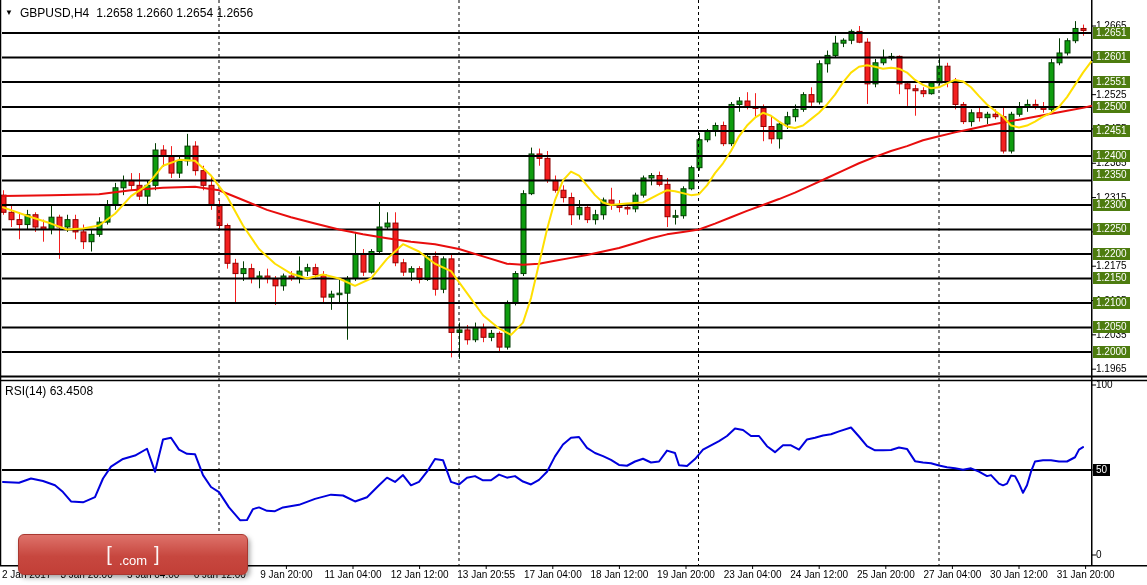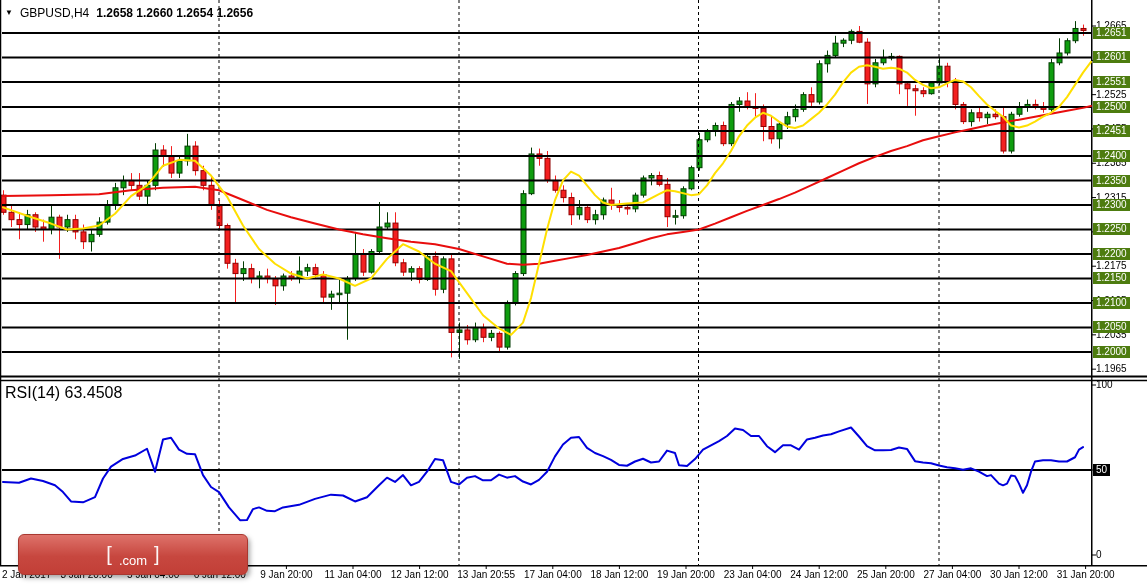--- a/index.html
+++ b/index.html
@@ -3,22 +3,22 @@
 <meta charset="utf-8">
 <style>
   html,body{margin:0;padding:0;background:#888;}
   #app{position:relative;width:1147px;height:585px;background:#ffffff;overflow:hidden;
        font-family:"Liberation Sans","DejaVu Sans",sans-serif;}
   #chart-svg{position:absolute;left:0;top:0;}
   .hdr{position:absolute;left:5px;top:6px;display:flex;align-items:center;gap:7px;
        font-size:12px;color:#000;}
   .hdr .arr{font-size:8px;line-height:8px;cursor:pointer;}
   .hdr .sym{font-weight:400;}
-  .hdr .quotes{font-weight:700;}
-  .ind-label{position:absolute;left:5px;top:384px;font-size:16px;color:#000;}
+  .hdr .quotes{font-weight:400;}
+  .ind-label{position:absolute;left:5px;top:384px;font-size:12px;color:#000;}
   .pricelab{position:absolute;left:1096px;font-size:10px;color:#000;line-height:12px;white-space:nowrap;}
   .pricelab.hl{left:1093px;background:#4d7c0f;color:#fff;padding:0 3px;font-weight:400;}
   .rsilab{position:absolute;left:1096px;font-size:10px;color:#000;line-height:12px;}
   .rsilab.hl{left:1093px;background:#000;color:#fff;padding:0 3px;}
   .timelab{position:absolute;top:569px;font-size:10px;color:#000;white-space:nowrap;
            transform:translateX(-50%);}
   .timelab.first{transform:none;}
   .logo{position:absolute;left:18px;top:534px;width:228px;height:39px;border-radius:6px;
         background:linear-gradient(#de726a,#c7473f 55%,#c23f37);
         border:1px solid #a83830;box-shadow:2px 3px 5px rgba(0,0,0,0.35);
@@ -383,21 +383,21 @@
       <div class="pricelab" style="top: 260.216px;">1.2175</div>
       <div class="pricelab" style="top: 294.529px;">1.2105</div>
       <div class="pricelab" style="top: 328.843px;">1.2035</div>
       <div class="pricelab" style="top: 363.157px;">1.1965</div>
       <div class="pricelab hl" style="top: 26.8824px;">1.2651</div>
       <div class="pricelab hl" style="top: 51.3922px; text-align: right;">1.2601</div>
       <div class="pricelab hl" style="top: 75.902px;">1.2551</div>
       <div class="pricelab hl" style="top: 100.902px;">1.2500</div>
       <div class="pricelab hl" style="top: 124.922px;">1.2451</div>
       <div class="pricelab hl" style="top: 149.922px;">1.2400</div>
-      <div class="pricelab hl" style="top: 175px;">1.2350</div>
+      <div class="pricelab hl" style="top: 169px;">1.2350</div>
       <div class="pricelab hl" style="top: 198.941px;">1.2300</div>
       <div class="pricelab hl" style="top: 223.451px;">1.2250</div>
       <div class="pricelab hl" style="top: 247.961px;">1.2200</div>
       <div class="pricelab hl" style="top: 272.471px;">1.2150</div>
       <div class="pricelab hl" style="top: 296.98px;">1.2100</div>
       <div class="pricelab hl" style="top: 321.49px;">1.2050</div>
       <div class="pricelab hl" style="top: 346px;">1.2000</div>
     </div>
   <div id="rsi-axis">
       <div class="rsilab" style="top: 379px;">100</div>

